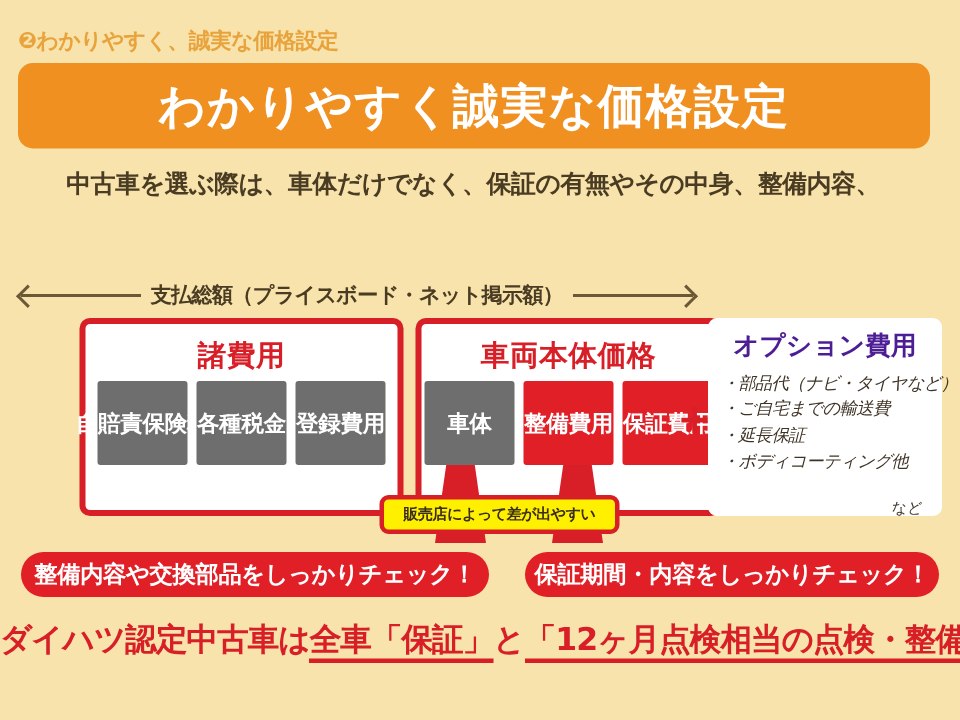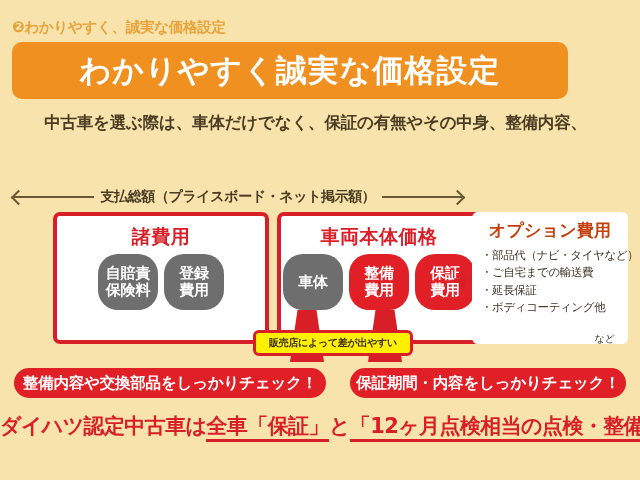--- a/index.html
+++ b/index.html
@@ -31,21 +31,21 @@
     letter-spacing: -0.3px;
     white-space: nowrap;
   }
   .kicker .num { font-size: 15px; }
 
   
   .title-banner {
     position: absolute;
     left: 12px;
     top: 42px;
-    width: 556px;
+    width: 608px;
     height: 57px;
     background: #ef9020;
     border-radius: 10px;
     display: flex;
     align-items: center;
     justify-content: center;
   }
   .title-banner .t {
     color: #ffffff;
     font-size: 31px;
@@ -138,23 +138,22 @@
     top: 38px;
     left: 0;
     width: 100%;
     display: flex;
     justify-content: center;
     gap: 6px;
   }
   .chip {
     width: 60px;
     height: 56px;
-    border-radius: 20px;
-    display: flex;
-    flex-direction: column;
+    border-radius: 2px;
+    display: flex;
     align-items: center;
     justify-content: center;
     color: #ffffff;
     font-size: 15px;
     font-weight: bold;
     line-height: 1.12;
     letter-spacing: -0.2px;
     box-sizing: border-box;
   }
   .chip.grey { background: #6e6e6e; }
@@ -182,33 +181,34 @@
     top: 6px;
     width: 156px;
     height: 132px;
     background: #ffffff;
     border-radius: 6px;
     box-sizing: border-box;
     padding: 7px 9px 4px 9px;
   }
   .optbox .opt-title {
     text-align: center;
-    color: #c2410c;
+    color: #4c1d95;
     font-size: 17px;
     font-weight: bold;
     letter-spacing: 0.2px;
     margin-bottom: 5px;
   }
   .optbox ul { list-style: none; margin: 0; padding: 0; }
   .optbox li {
     color: #3f3326;
     font-size: 11.5px;
     line-height: 1.52;
     letter-spacing: -0.4px;
     white-space: nowrap;
+    font-style: italic;
   }
   .optbox .nado {
     text-align: right;
     color: #3f3326;
     font-size: 10px;
     margin-top: 15px;
     padding-right: 4px;
   }
 
   
@@ -308,20 +308,24 @@
   </div>
 
   <div class="diagram">
 
     <div class="rbox left">
       <div class="sec-title">諸費用</div>
       <div class="chips">
         <div class="chip grey">
           <span class="ln">自賠責</span>
           <span class="ln">保険料</span>
+        </div>
+        <div class="chip grey">
+          <span class="ln">各種</span>
+          <span class="ln">税金</span>
         </div>
         <div class="chip grey">
           <span class="ln">登録</span>
           <span class="ln">費用</span>
         </div>
       </div>
     </div>
 
     <div class="rbox mid">
       <div class="sec-title">車両本体価格</div>

